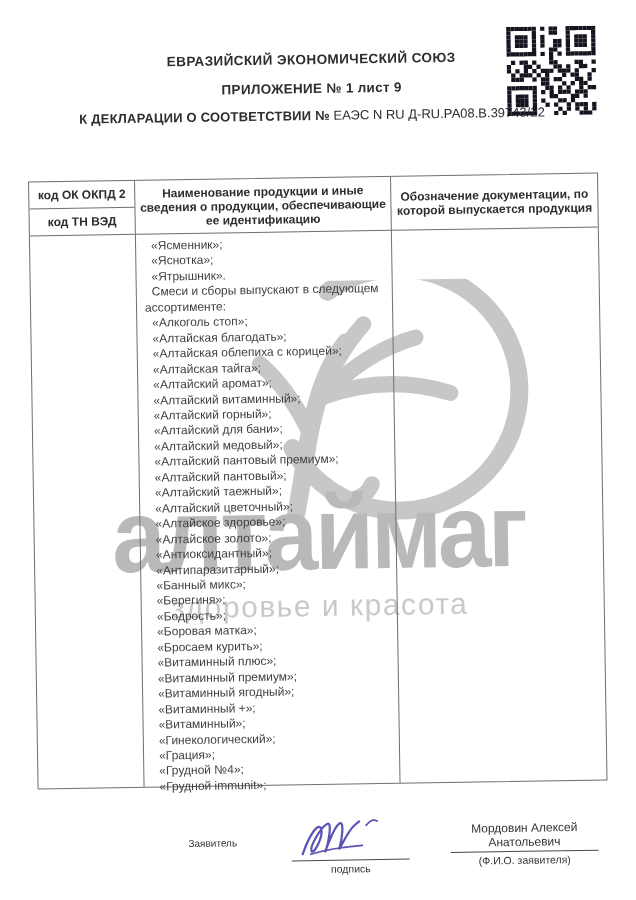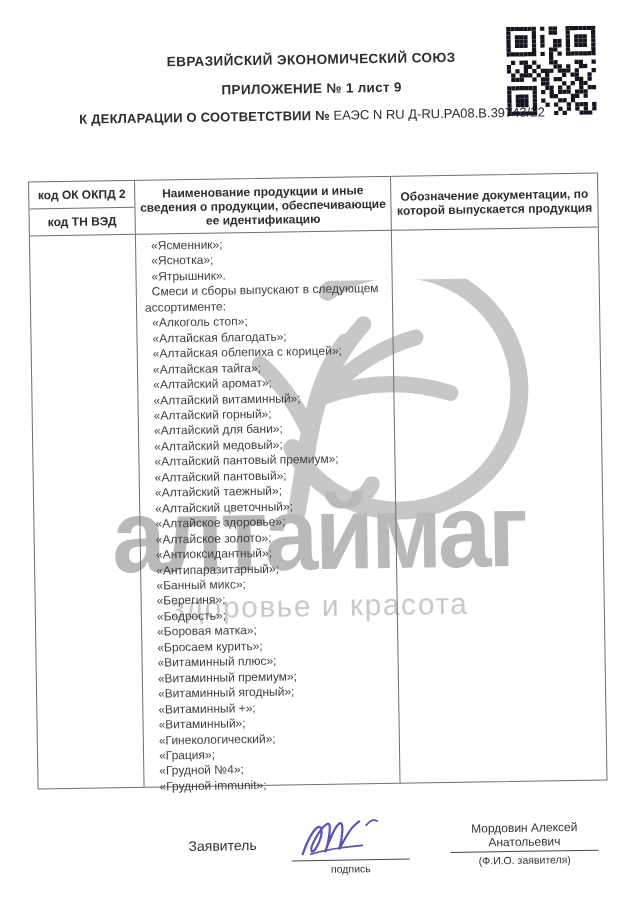--- a/index.html
+++ b/index.html
@@ -53,21 +53,21 @@
   }
   .c1.head-cell{padding:0;}
   .c1-top,.c1-bot{width:100%;display:flex;align-items:center;justify-content:center;flex:1;}
   .c1-top{border-bottom:1px solid #6f6f6f;}
   .body-cell{padding-top:3px;}
   .prod-list{padding:1px 4px 0 4px;font-size:12px;color:#3f3f3f;}
   .prod-line{line-height:15.45px;padding-left:4px;text-indent:7px;}
 
   
   .ft{position:absolute;z-index:4;color:#333;}
-  .ft-applicant{left:183px;top:836px;font-size:14px;}
+  .ft-applicant{left:183px;top:836px;font-size:10px;}
   .sig-svg{position:absolute;left:293px;top:816px;width:108px;height:44px;z-index:4;}
   .sig-line{position:absolute;left:286px;top:860px;width:118px;border-top:1.3px solid #4a4a4a;z-index:4;}
   .sig-cap{left:286px;top:863px;width:118px;text-align:center;font-size:10.5px;}
   .fio{left:441px;top:824px;width:156px;text-align:center;font-size:12px;line-height:14px;}
   .fio-line{position:absolute;left:445px;top:854px;width:148px;border-top:1.3px solid #4a4a4a;z-index:4;}
   .fio-cap{left:445px;top:857px;width:148px;text-align:center;font-size:10.5px;}
 </style>
 </head>
 <body>
 

